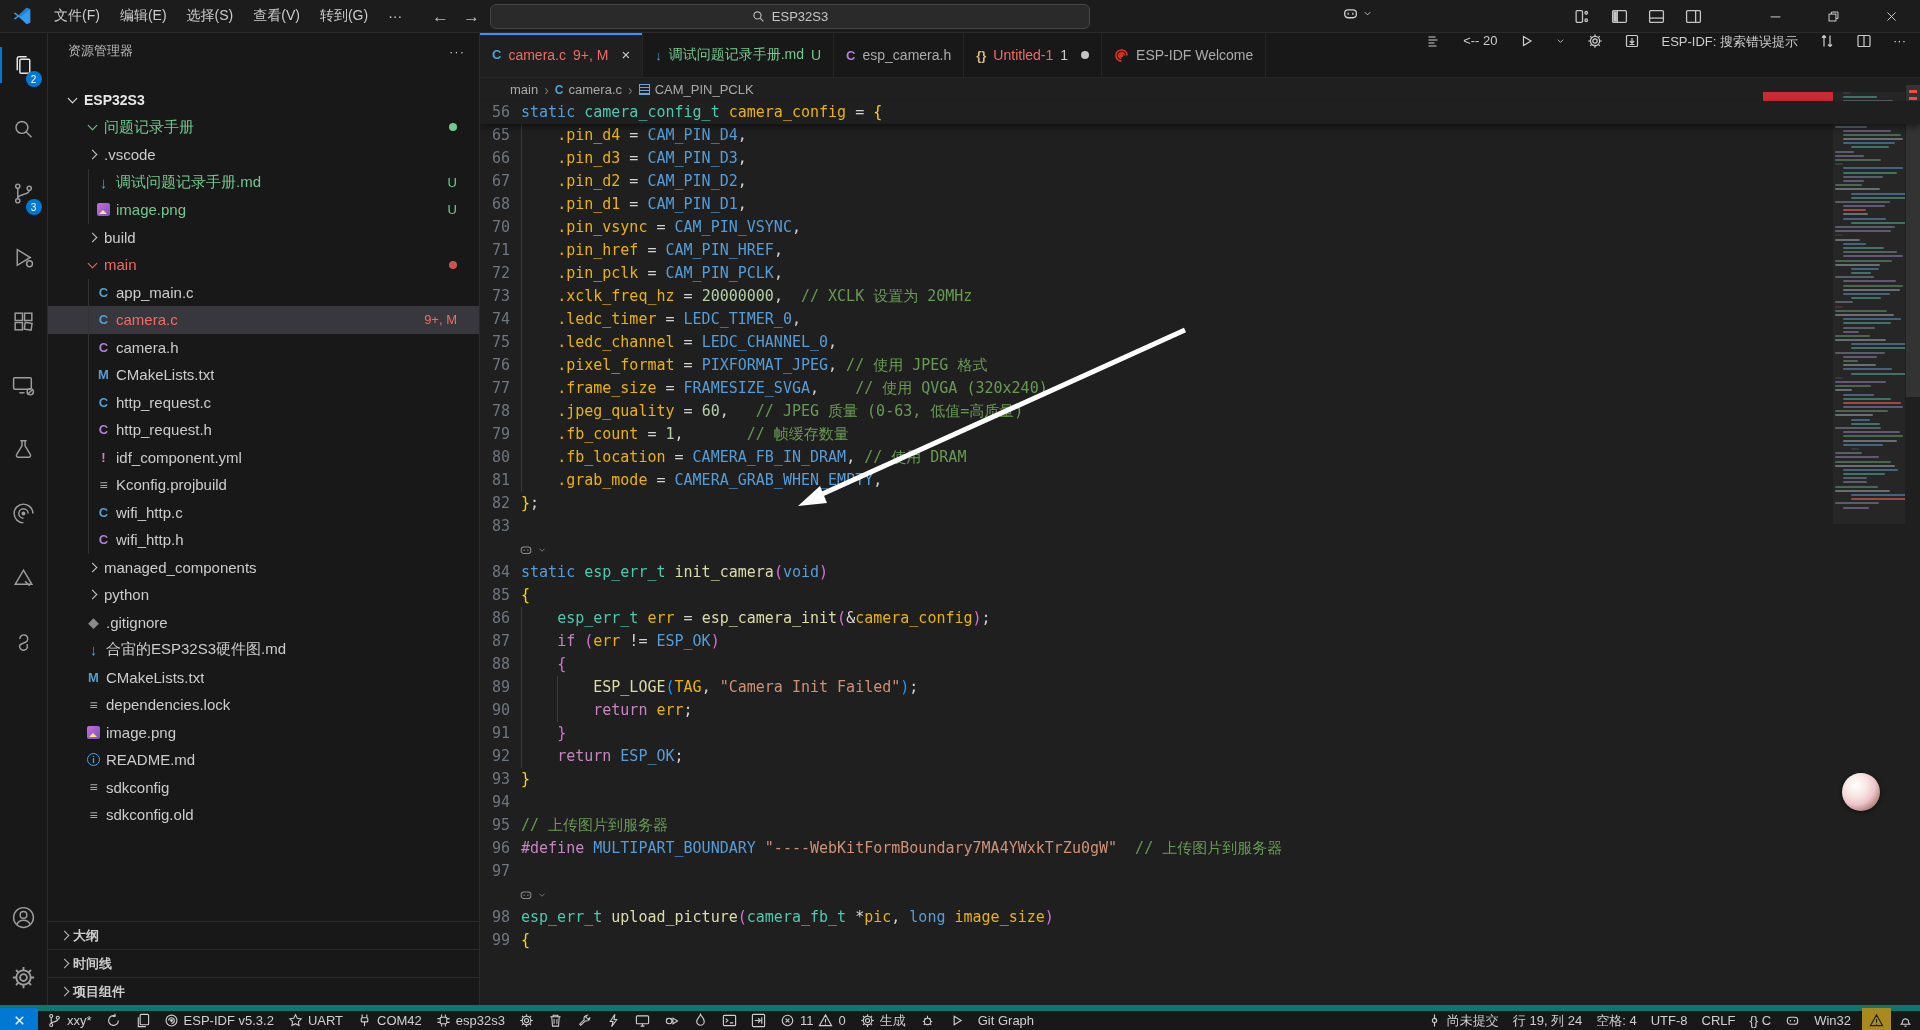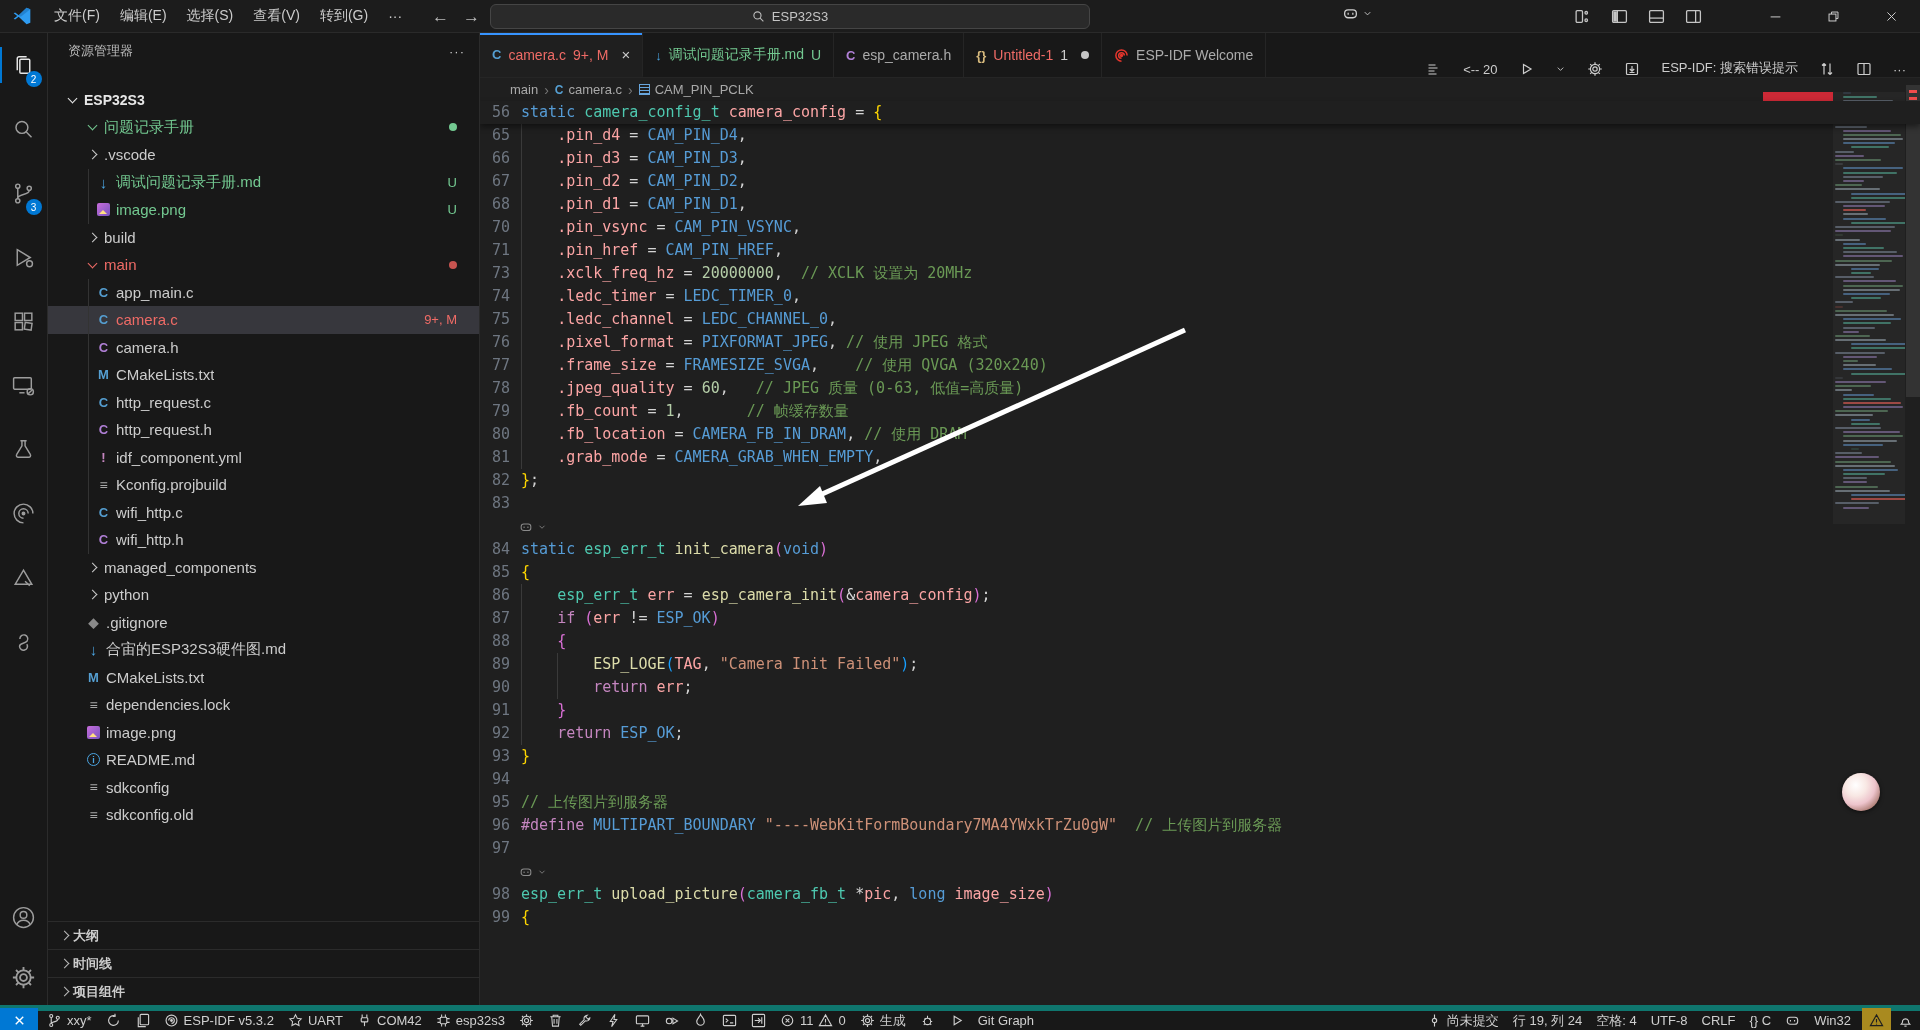--- a/index.html
+++ b/index.html
@@ -72,21 +72,21 @@
   #editor{flex:1;position:relative;background:#1f1f1f;overflow:hidden}
   #tabbar{height:45px;background:#181818;display:flex;border-bottom:1px solid #252525}
   #tabs{display:flex}
   .tab{position:relative;display:flex;align-items:center;gap:7px;padding:0 12px;background:#181818;
     border-right:1px solid #252525;font-size:14px;color:#969696;cursor:pointer;white-space:nowrap}
   .tab.active{background:#1f1f1f;border-bottom:1px solid #1f1f1f}
   .tab.active::before{content:"";position:absolute;left:0;right:0;top:0;height:2px;background:#3794ff}
   .tab .ticon{font-weight:bold;font-size:13px}
   .tab .tclose{margin-left:6px;color:#ccc;font-size:15px}
   .tab .tdot2{width:8px;height:8px;border-radius:50%;background:#c5c5c5;margin-left:6px}
-  #tabactions{margin-left:auto;display:flex;align-items:flex-end;gap:21px;padding-right:14px;color:#ccc;font-size:13px}
+  #tabactions{margin-left:auto;display:flex;align-items:flex-start;gap:21px;padding-right:14px;color:#ccc;font-size:13px}
   #tabactions svg{width:16px;height:16px}
   .esp-logo{width:15px;height:15px}
 
   #breadcrumb{height:23px;display:flex;align-items:center;gap:6px;padding-left:30px;font-size:13px;color:#a9a9a9;background:#1f1f1f}
   .bc-sep{color:#767676;font-size:14px}
   .bc-item{display:flex;align-items:center;gap:5px}
   .sym-icon{width:11px;height:11px;border:1px solid #75beff;background:
     repeating-linear-gradient(180deg,transparent 0 2px,#75beff 2px 3px);opacity:.85}
 
   
@@ -94,21 +94,21 @@
     font-size:15px;line-height:23px}
   #sticky{position:relative;z-index:5;background:#1f1f1f;box-shadow:0 3px 6px rgba(0,0,0,.45)}
   #code{position:relative}
   .cline{display:flex;height:23px;white-space:pre}
   .lnum{width:30px;text-align:right;color:#6e7681;flex:none}
   .lbody{margin-left:11px;position:relative;white-space:pre}
   .iguide{position:absolute;top:0;bottom:0;width:1px;background:#3a3a3a}
   .gicon-row{display:flex;align-items:center;gap:4px;color:#8a8a8a;margin-left:9px}
   .gicon-row svg{width:14px;height:14px}
   .tk-kw{color:#569cd6}.tk-mac{color:#569cd6}.tk-ctl{color:#c586c0}.tk-typ{color:#4ec9b0}
-  .tk-var{color:#fca5a5}.tk-fn{color:#dcdcaa}.tk-num{color:#b5cea8}.tk-str{color:#ce9178}
+  .tk-var{color:#eab308}.tk-fn{color:#dcdcaa}.tk-num{color:#b5cea8}.tk-str{color:#ce9178}
   .tk-com{color:#6a9955}.tk-op{color:#d4d4d4}.tk-b1{color:#ffd700}.tk-b2{color:#da70d6}.tk-b3{color:#179fff}
 
   
   #minimap{position:absolute;right:15px;top:59px;width:72px;height:432px;overflow:hidden}
   .mm-row{height:2px;border-radius:1px;margin-bottom:2.2px;opacity:.85}
   #mm-errblock{position:absolute;right:87px;top:59px;width:70px;height:15px;background:#cc2936}
   #mm-viewport{position:absolute;right:15px;top:59px;width:72px;height:432px;background:rgba(255,255,255,.035)}
   #vscroll{position:absolute;right:0;top:52px;width:14px;height:312px;background:rgba(121,121,121,.22)}
   .ruler-mark{position:absolute;right:3px;width:8px;height:3px;background:#f14c4c}
 
@@ -711,20 +711,21 @@
         <div id="sticky">
             <div class="cline"><span class="lnum">56</span><span class="lbody"><span class="tk-kw">static</span><span class="tk-op"> </span><span class="tk-typ">camera_config_t</span><span class="tk-op"> </span><span class="tk-var">camera_config</span><span class="tk-op"> = </span><span class="tk-b1">{</span></span></div>
           </div>
         <div id="code">
             <div class="cline"><span class="lnum">65</span><span class="lbody"><span class="iguide" style="left: 0px;"></span><span class="tk-op">    </span><span class="tk-var">.pin_d4</span><span class="tk-op"> = </span><span class="tk-mac">CAM_PIN_D4</span><span class="tk-op">,</span></span></div>
             <div class="cline"><span class="lnum">66</span><span class="lbody"><span class="iguide" style="left: 0px;"></span><span class="tk-op">    </span><span class="tk-var">.pin_d3</span><span class="tk-op"> = </span><span class="tk-mac">CAM_PIN_D3</span><span class="tk-op">,</span></span></div>
             <div class="cline"><span class="lnum">67</span><span class="lbody"><span class="iguide" style="left: 0px;"></span><span class="tk-op">    </span><span class="tk-var">.pin_d2</span><span class="tk-op"> = </span><span class="tk-mac">CAM_PIN_D2</span><span class="tk-op">,</span></span></div>
             <div class="cline"><span class="lnum">68</span><span class="lbody"><span class="iguide" style="left: 0px;"></span><span class="tk-op">    </span><span class="tk-var">.pin_d1</span><span class="tk-op"> = </span><span class="tk-mac">CAM_PIN_D1</span><span class="tk-op">,</span></span></div>
             <div class="cline"><span class="lnum">70</span><span class="lbody"><span class="iguide" style="left: 0px;"></span><span class="tk-op">    </span><span class="tk-var">.pin_vsync</span><span class="tk-op"> = </span><span class="tk-mac">CAM_PIN_VSYNC</span><span class="tk-op">,</span></span></div>
             <div class="cline"><span class="lnum">71</span><span class="lbody"><span class="iguide" style="left: 0px;"></span><span class="tk-op">    </span><span class="tk-var">.pin_href</span><span class="tk-op"> = </span><span class="tk-mac">CAM_PIN_HREF</span><span class="tk-op">,</span></span></div>
+            <div class="cline"><span class="lnum">72</span><span class="lbody"><span class="iguide" style="left: 0px;"></span><span class="tk-op">    </span><span class="tk-var">.pin_pclk</span><span class="tk-op"> = </span><span class="tk-mac">CAM_PIN_PCLK</span><span class="tk-op">,</span></span></div>
             <div class="cline"><span class="lnum">73</span><span class="lbody"><span class="iguide" style="left: 0px;"></span><span class="tk-op">    </span><span class="tk-var">.xclk_freq_hz</span><span class="tk-op"> = </span><span class="tk-num">20000000</span><span class="tk-op">,</span><span class="tk-com">  // XCLK 设置为 20MHz</span></span></div>
             <div class="cline"><span class="lnum">74</span><span class="lbody"><span class="iguide" style="left: 0px;"></span><span class="tk-op">    </span><span class="tk-var">.ledc_timer</span><span class="tk-op"> = </span><span class="tk-mac">LEDC_TIMER_0</span><span class="tk-op">,</span></span></div>
             <div class="cline"><span class="lnum">75</span><span class="lbody"><span class="iguide" style="left: 0px;"></span><span class="tk-op">    </span><span class="tk-var">.ledc_channel</span><span class="tk-op"> = </span><span class="tk-mac">LEDC_CHANNEL_0</span><span class="tk-op">,</span></span></div>
             <div class="cline"><span class="lnum">76</span><span class="lbody"><span class="iguide" style="left: 0px;"></span><span class="tk-op">    </span><span class="tk-var">.pixel_format</span><span class="tk-op"> = </span><span class="tk-mac">PIXFORMAT_JPEG</span><span class="tk-op">,</span><span class="tk-com"> // 使用 JPEG 格式</span></span></div>
             <div class="cline"><span class="lnum">77</span><span class="lbody"><span class="iguide" style="left: 0px;"></span><span class="tk-op">    </span><span class="tk-var">.frame_size</span><span class="tk-op"> = </span><span class="tk-mac">FRAMESIZE_SVGA</span><span class="tk-op">,</span><span class="tk-com">    // 使用 QVGA (320x240)</span></span></div>
             <div class="cline"><span class="lnum">78</span><span class="lbody"><span class="iguide" style="left: 0px;"></span><span class="tk-op">    </span><span class="tk-var">.jpeg_quality</span><span class="tk-op"> = </span><span class="tk-num">60</span><span class="tk-op">,</span><span class="tk-com">   // JPEG 质量 (0-63, 低值=高质量)</span></span></div>
             <div class="cline"><span class="lnum">79</span><span class="lbody"><span class="iguide" style="left: 0px;"></span><span class="tk-op">    </span><span class="tk-var">.fb_count</span><span class="tk-op"> = </span><span class="tk-num">1</span><span class="tk-op">,</span><span class="tk-com">       // 帧缓存数量</span></span></div>
             <div class="cline"><span class="lnum">80</span><span class="lbody"><span class="iguide" style="left: 0px;"></span><span class="tk-op">    </span><span class="tk-var">.fb_location</span><span class="tk-op"> = </span><span class="tk-mac">CAMERA_FB_IN_DRAM</span><span class="tk-op">,</span><span class="tk-com"> // 使用 DRAM</span></span></div>
             <div class="cline"><span class="lnum">81</span><span class="lbody"><span class="iguide" style="left: 0px;"></span><span class="tk-op">    </span><span class="tk-var">.grab_mode</span><span class="tk-op"> = </span><span class="tk-mac">CAMERA_GRAB_WHEN_EMPTY</span><span class="tk-op">,</span></span></div>
             <div class="cline"><span class="lnum">82</span><span class="lbody"><span class="tk-b1">}</span><span class="tk-op">;</span></span></div>

